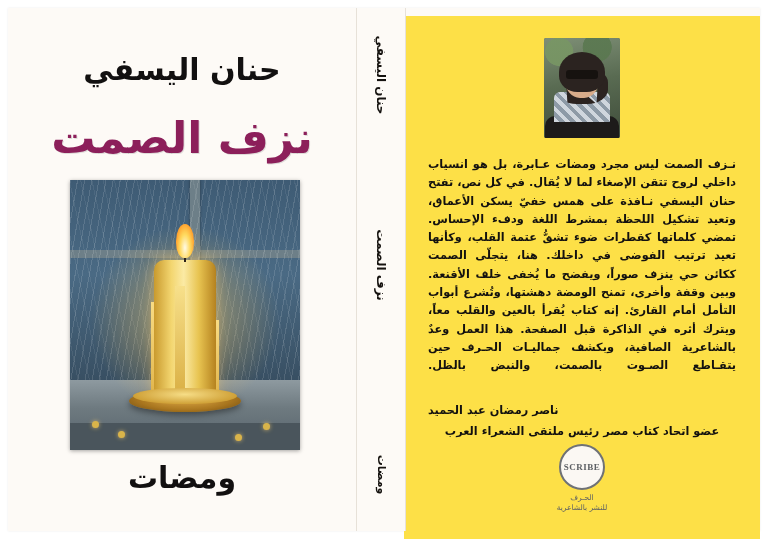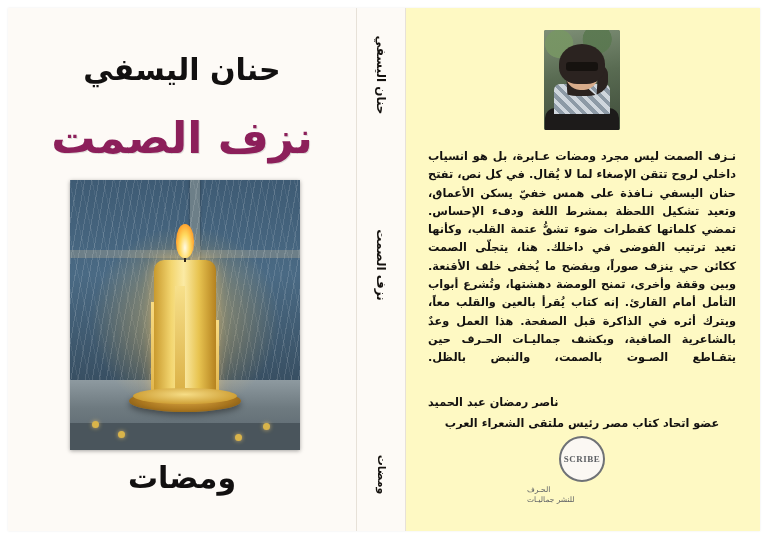--- a/index.html
+++ b/index.html
@@ -29,24 +29,24 @@
     width: 752px;
     height: 523px;
     background: #fdfaf6;
     box-shadow: 0 0 2px rgba(0,0,0,0.08);
   }
 
   
   .back-cover {
     position: absolute;
     left: 404px;
-    top: 8px;
+    top: 16px;
     width: 356px;
     height: 523px;
-    background: #fef9c3;
+    background: #fde047;
     direction: rtl;
   }
 
   .author-photo {
     position: absolute;
     top: 22px;
     left: 50%;
     transform: translateX(-50%);
     width: 76px;
     height: 100px;
@@ -154,21 +154,21 @@
   }
   #credit-name { top: 388px; text-align: left; padding-left: 28px; }
   #credit-role { top: 409px; }
 
   
   .publisher {
     position: absolute;
     bottom: 26px;
     left: 50%;
     transform: translateX(-50%);
-    text-align: left;
+    text-align: center;
     width: 110px;
   }
   .publisher .mark {
     width: 42px;
     height: 42px;
     margin: 0 auto 3px auto;
     border: 2px solid #6f7276;
     border-radius: 50%;
     display: flex;
     align-items: center;
@@ -423,21 +423,21 @@
 
     <div class="credit-line" id="credit-name">ناصر رمضان عبد الحميد</div>
 
     <div class="credit-line" id="credit-role">عضو اتحاد كتاب مصر   رئيس ملتقى الشعراء العرب</div>
 
     <div class="publisher">
       <div class="mark">
         <span>SCRIBE</span>
       </div>
       <div class="pub-ar">الحـرف</div>
-      <div class="pub-ar">للنشر جماليـات</div>
+      <div class="pub-ar">للنشر بالشاعرية</div>
     </div>
   </div>
 
   <div class="spine">
     <div class="spine-text" id="spine-author">حنان اليسفي</div>
     <div class="spine-text" id="spine-title">نزف الصمت</div>
     <div class="spine-text" id="spine-sub">ومضات</div>
   </div>
 
   <div class="front-cover">

